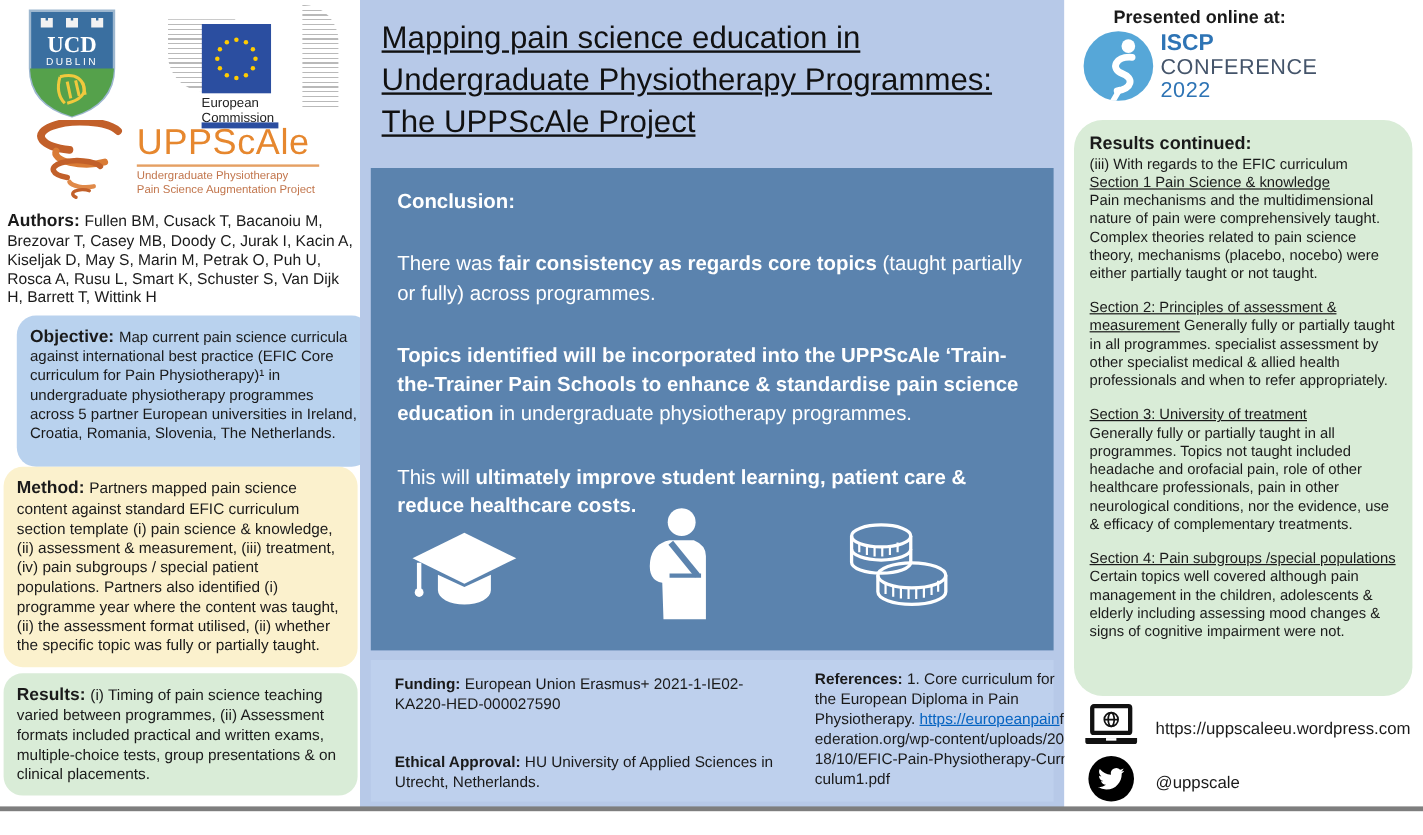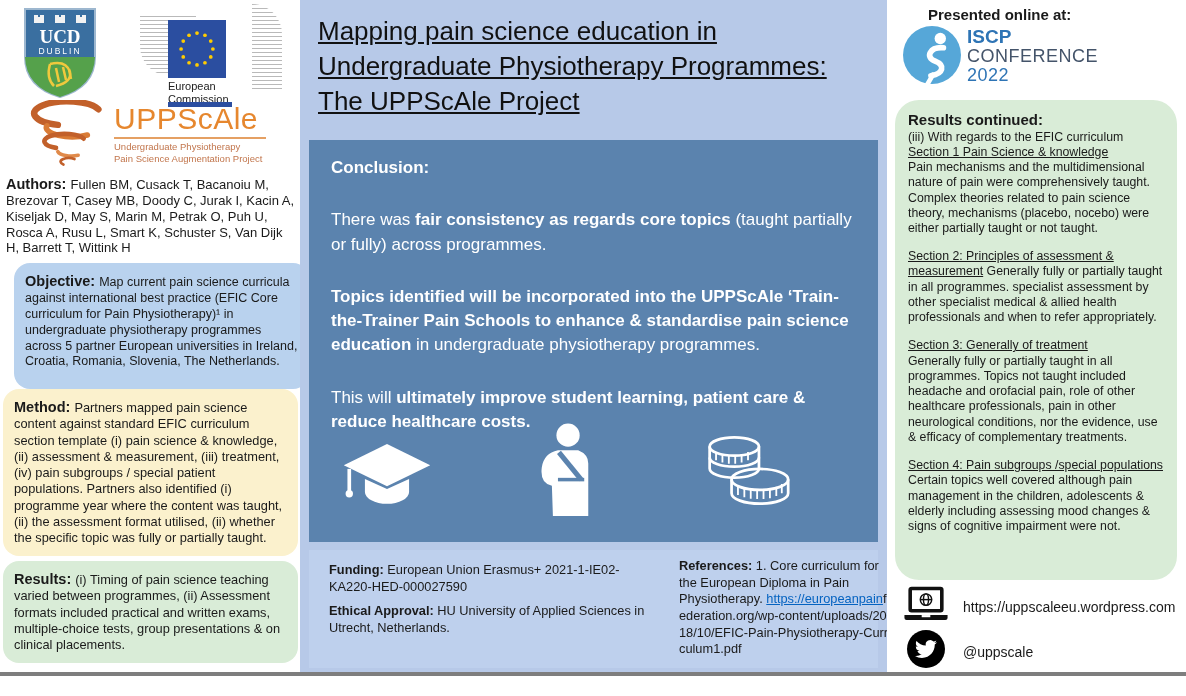--- a/index.html
+++ b/index.html
@@ -169,21 +169,21 @@
         <path d="M37,52 v15 a31,11.5 0 0 0 62,0 v-15"></path>
         <g stroke-width="2">
           <path d="M44,59 v10 M51,61.5 v10 M58,63 v10 M65,63.5 v10 M72,63.5 v10 M79,62.5 v10 M86,60 v10 M92,57 v10"></path>
         </g>
       </g>
     </svg>
   </div>
 
   <div class="abs fund-box">
     <div class="abs fund-col">
-      <p style="margin:0 0 8px 0"><b>Funding:</b><span> European Union Erasmus+ 2021-1-IE02-KA220-HED-000027590</span></p>
+      <p style="margin:0 0 32px 0"><b>Funding:</b><span> European Union Erasmus+ 2021-1-IE02-KA220-HED-000027590</span></p>
       <p style="margin:0"><b>Ethical Approval:</b><span> HU University of Applied Sciences in Utrecht, Netherlands.</span></p>
     </div>
     <div class="abs ref-col"><b>References:</b><span> 1. Core curriculum for the European Diploma in Pain Physiotherapy. </span><span class="hyperlink">https://europeanpain</span><span style="word-break:break-all">federation.org/wp-content/uploads/2018/10/EFIC-Pain-Physiotherapy-Curriculum1.pdf</span></div>
   </div>
 </div>
 
 <div class="abs col-right">
   <div class="abs presented">Presented online at:</div>
 
   <div class="abs iscp-circle">
@@ -200,21 +200,21 @@
   </div>
 
   <div class="abs green-box">
     <div class="rc-head">Results continued:</div>
     <div>(iii) With regards to the EFIC curriculum</div>
     <div class="u">Section 1 Pain Science &amp; knowledge</div>
     <div>Pain mechanisms and the multidimensional nature of pain were comprehensively taught. Complex theories related to pain science theory, mechanisms (placebo, nocebo) were either partially taught or not taught.</div>
     <div class="gap"></div>
     <div><span class="u">Section 2: Principles of assessment &amp; measurement</span><span> Generally fully or partially taught in all programmes. specialist assessment by other specialist medical &amp; allied health professionals and when to refer appropriately.</span></div>
     <div class="gap"></div>
-    <div class="u">Section 3: Generally of treatment</div>
+    <div class="u">Section 3: University of treatment</div>
     <div>Generally fully or partially taught in all programmes. Topics not taught included headache and orofacial pain, role of other healthcare professionals, pain in other neurological conditions, nor the evidence, use &amp; efficacy of complementary treatments.</div>
     <div class="gap"></div>
     <div class="u">Section 4: Pain subgroups /special populations</div>
     <div>Certain topics well covered although pain management in the children, adolescents &amp; elderly including assessing mood changes &amp; signs of cognitive impairment were not.</div>
   </div>
 
   <svg class="abs" style="left:16px;top:586px" width="46" height="38" viewBox="0 0 64 50">
     <rect x="10" y="2" width="44" height="31" rx="2" fill="none" stroke="#111" stroke-width="5"></rect>
     <circle cx="32" cy="17.5" r="8" fill="none" stroke="#111" stroke-width="2"></circle>
     <path d="M24,17.5 h16" stroke="#111" stroke-width="2"></path>

